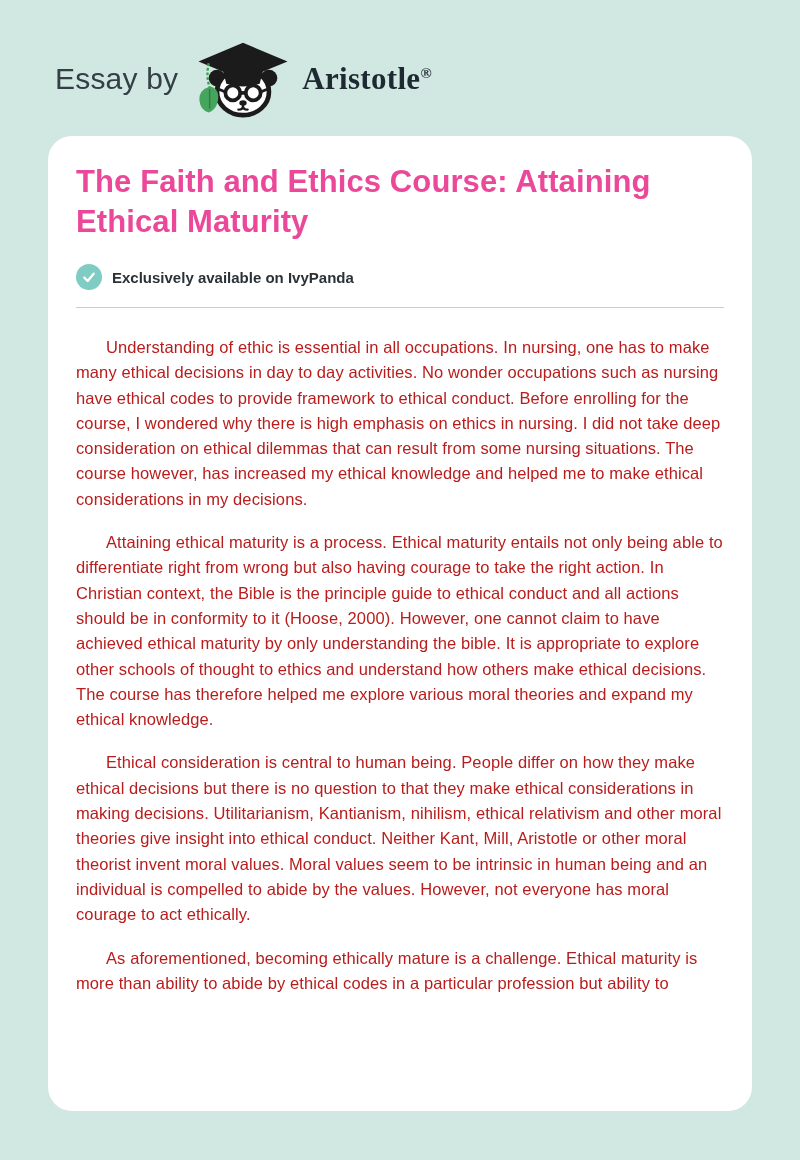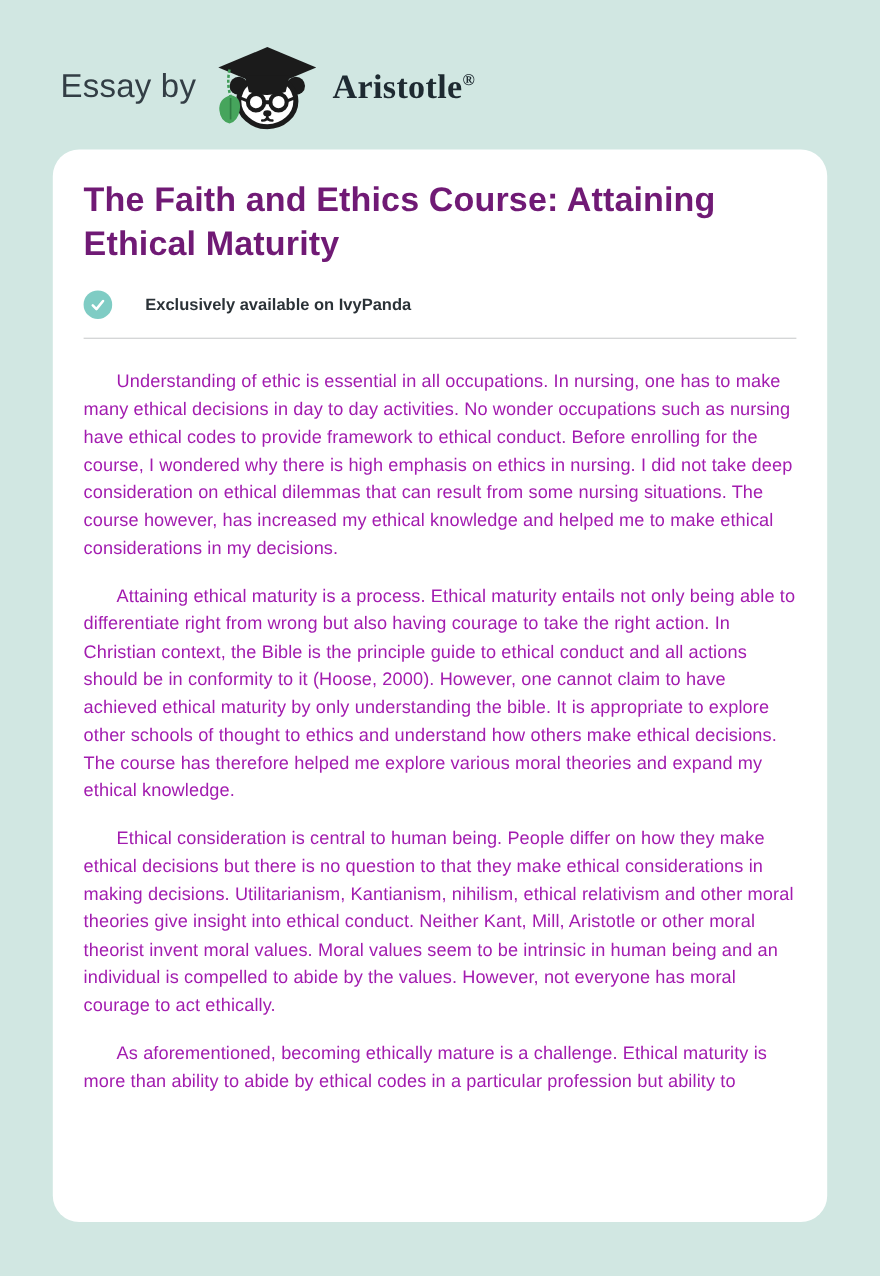--- a/index.html
+++ b/index.html
@@ -58,29 +58,28 @@
     box-sizing: border-box;
     padding: 26px 28px 40px 28px;
     overflow: hidden;
   }
 
   h1.essay-title {
     margin: 0;
     font-size: 31px;
     line-height: 40px;
     font-weight: 700;
-    color: #701a75;
+    color: #ec4899;
     letter-spacing: 0.1px;
   }
 
   .badge-row {
     display: flex;
     align-items: center;
     margin-top: 22px;
-    gap: 20px;
   }
   .badge-circle {
     width: 26px;
     height: 26px;
     border-radius: 50%;
     background: #7fccc4;
     display: flex;
     align-items: center;
     justify-content: center;
     flex: 0 0 auto;
@@ -107,21 +106,21 @@
     letter-spacing: 0.1px;
   }
 
   .essay-body {
     margin-top: 27px;
   }
   .essay-body p {
     margin: 0 0 18px 0;
     font-size: 16.5px;
     line-height: 25.3px;
-    color: #a21caf;
+    color: #b91c1c;
     text-indent: 30px;
     letter-spacing: 0.1px;
   }
 </style>
 </head>
 <body>
 
 <header class="site-header">
   <span class="essay-by">Essay by</span>
   <span class="logo-wrap">

